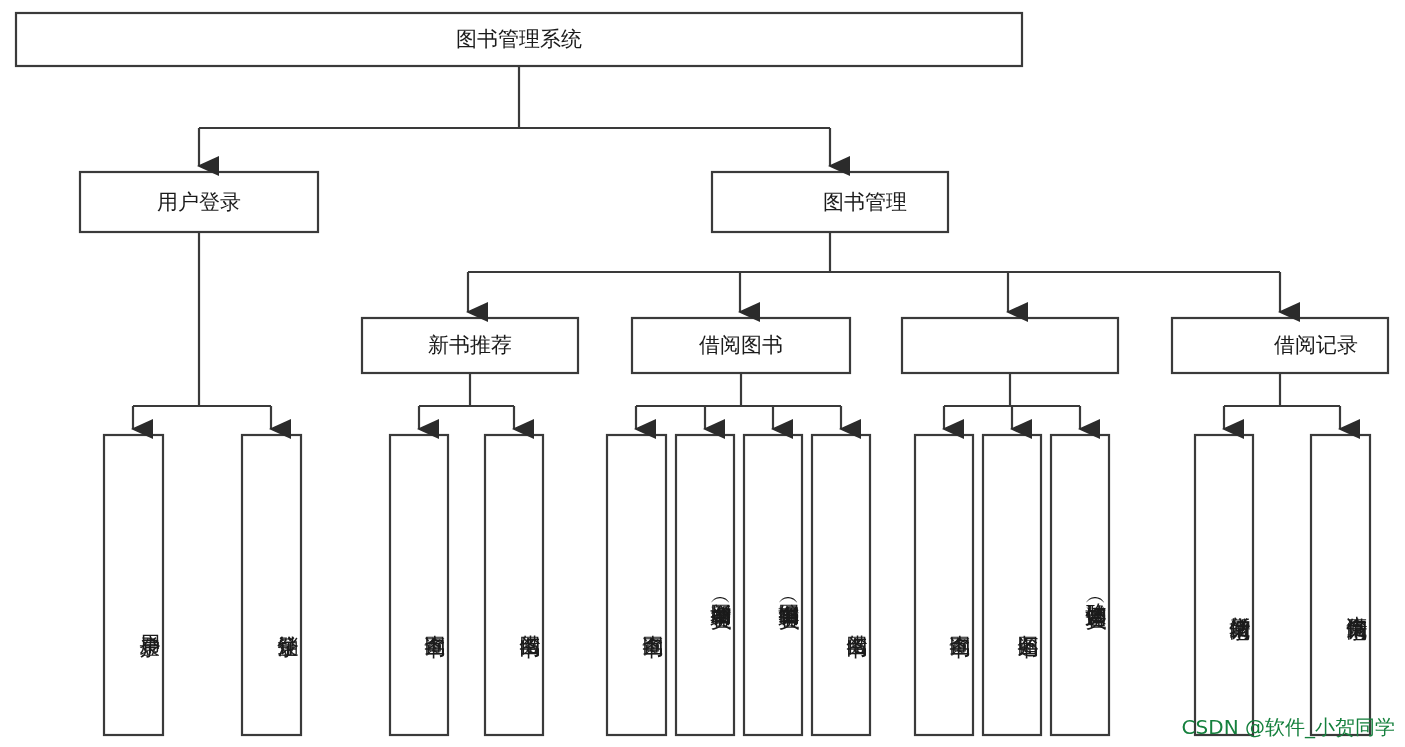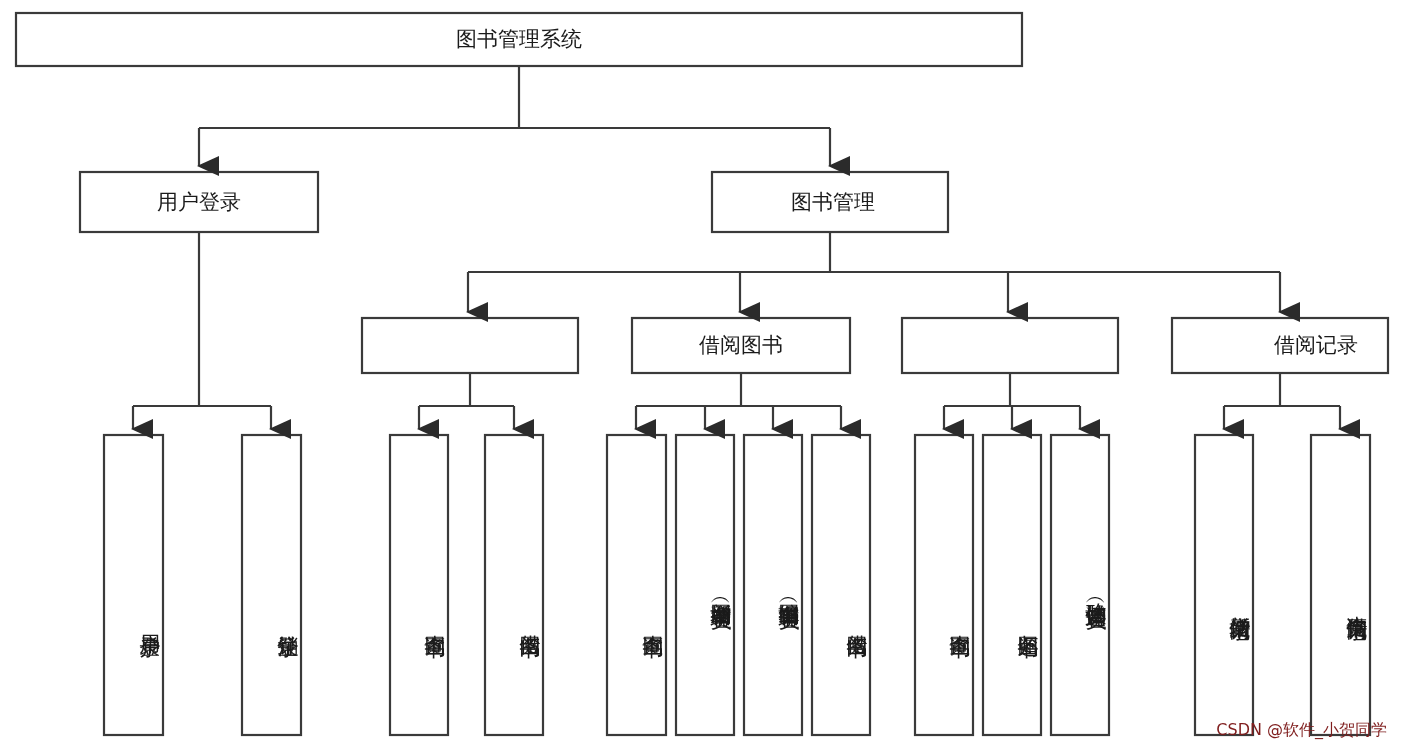--- a/index.html
+++ b/index.html
@@ -63,24 +63,24 @@
     font-size: 21px;
     line-height: 1.25;
     letter-spacing: 1px;
     align-items: flex-start;
     justify-content: center;
     padding-top: 6px;
     box-sizing: border-box;
   }
   .watermark {
     position: absolute;
-    right: 18px;
+    right: 10px;
     bottom: 6px;
-    font-size: 16px;
-    color: #7f1d1d;
+    font-size: 20px;
+    color: #15803d;
     font-family: "DejaVu Sans", "Liberation Sans", sans-serif;
     white-space: nowrap;
     pointer-events: none;
   }
 </style>
 </head>
 <body>
 
 <div id="diagram-root">
 
@@ -156,22 +156,23 @@
 
     <path class="connector" d="M 1280 373 L 1280 406"></path>
     <path class="connector" d="M 1224 406 L 1340 406"></path>
     <path class="connector" d="M 1224 406 L 1224 429" marker-end="url(#arrow)"></path>
     <path class="connector" d="M 1340 406 L 1340 429" marker-end="url(#arrow)"></path>
   </svg>
 
   <div class="node-label horizontal" style="left:16px; top:13px; width:1006px; height:53px;">图书管理系统</div>
 
   <div class="node-label horizontal" style="left:80px; top:172px; width:238px; height:60px;">用户登录</div>
-  <div class="node-label horizontal" style="left:712px; top:172px; width:242px; height:60px;">图书管理</div>
+  <div class="node-label horizontal" style="left:712px; top:172px; width:242px; height:60px;padding-left:32px;">图书管理</div>
 
+  <div class="node-label horizontal" style="left:362px; top:318px; width:216px; height:55px;">新书推荐</div>
   <div class="node-label horizontal" style="left:632px; top:318px; width:218px; height:55px;">借阅图书</div>
   <div class="node-label horizontal" style="left:1172px; top:318px; width:216px; height:55px;padding-left:36px;">借阅记录</div>
 
   <div class="node-label vertical" style="left:104px; top:498px; width:59px; height:237px;">用户登录</div>
   <div class="node-label vertical" style="left:242px; top:498px; width:59px; height:237px;">注销登录</div>
 
   <div class="node-label vertical" style="left:390px; top:498px; width:58px; height:237px;">查询图书</div>
   <div class="node-label vertical" style="left:485px; top:498px; width:58px; height:237px;">借阅图书</div>
 
   <div class="node-label vertical" style="left:607px; top:498px; width:59px; height:237px;">查询图书</div>

